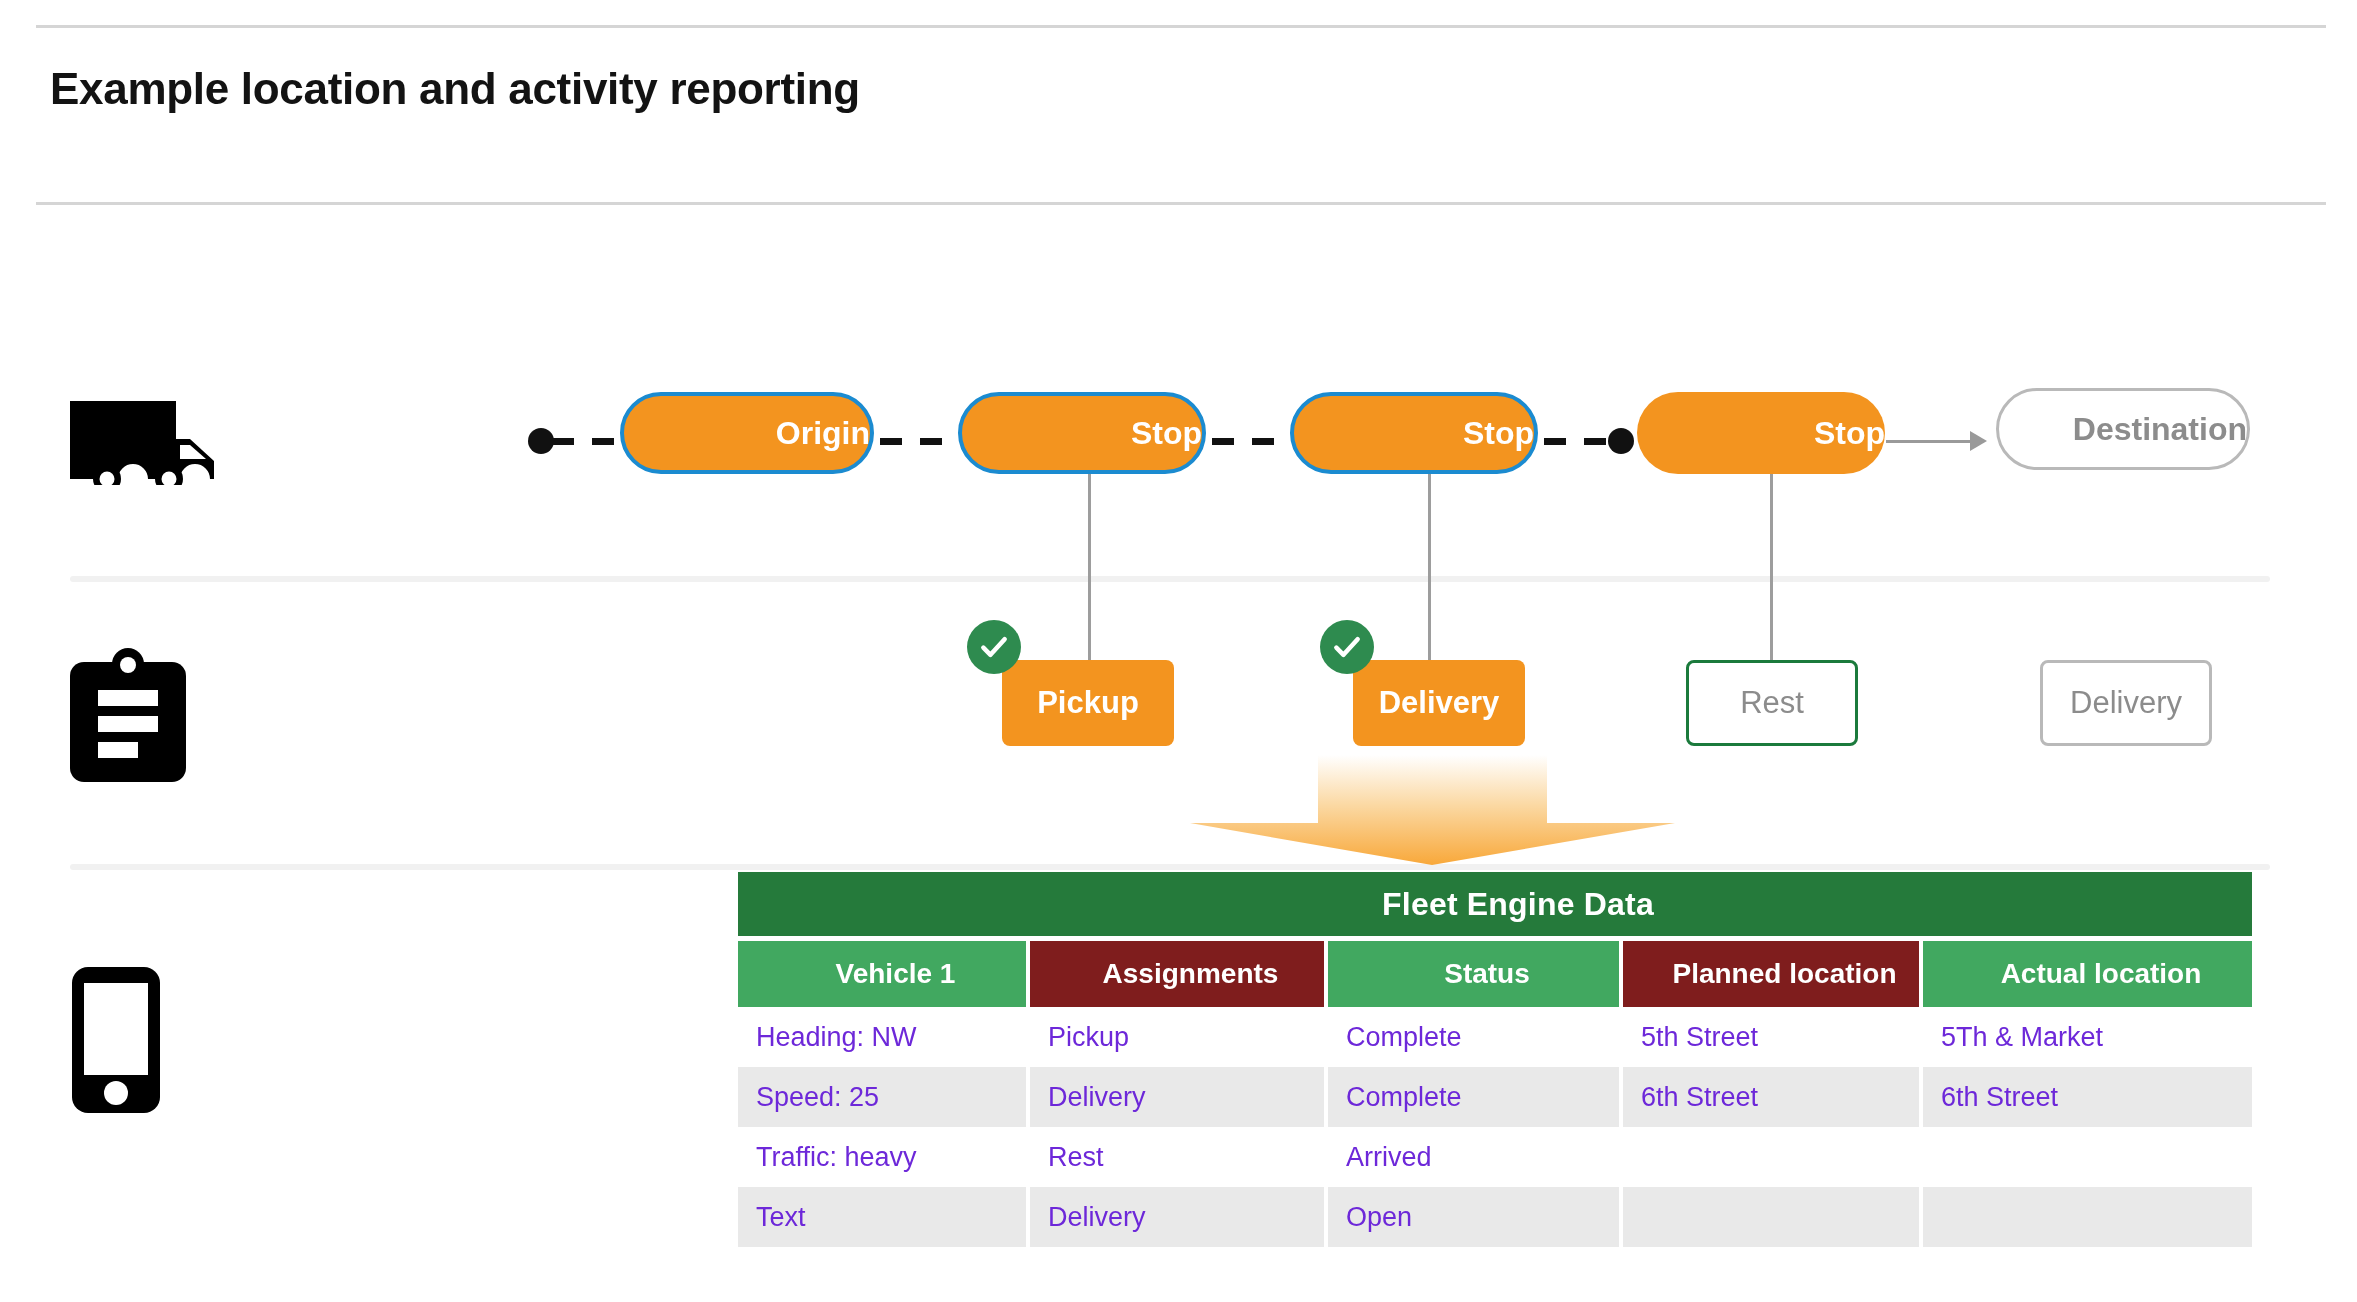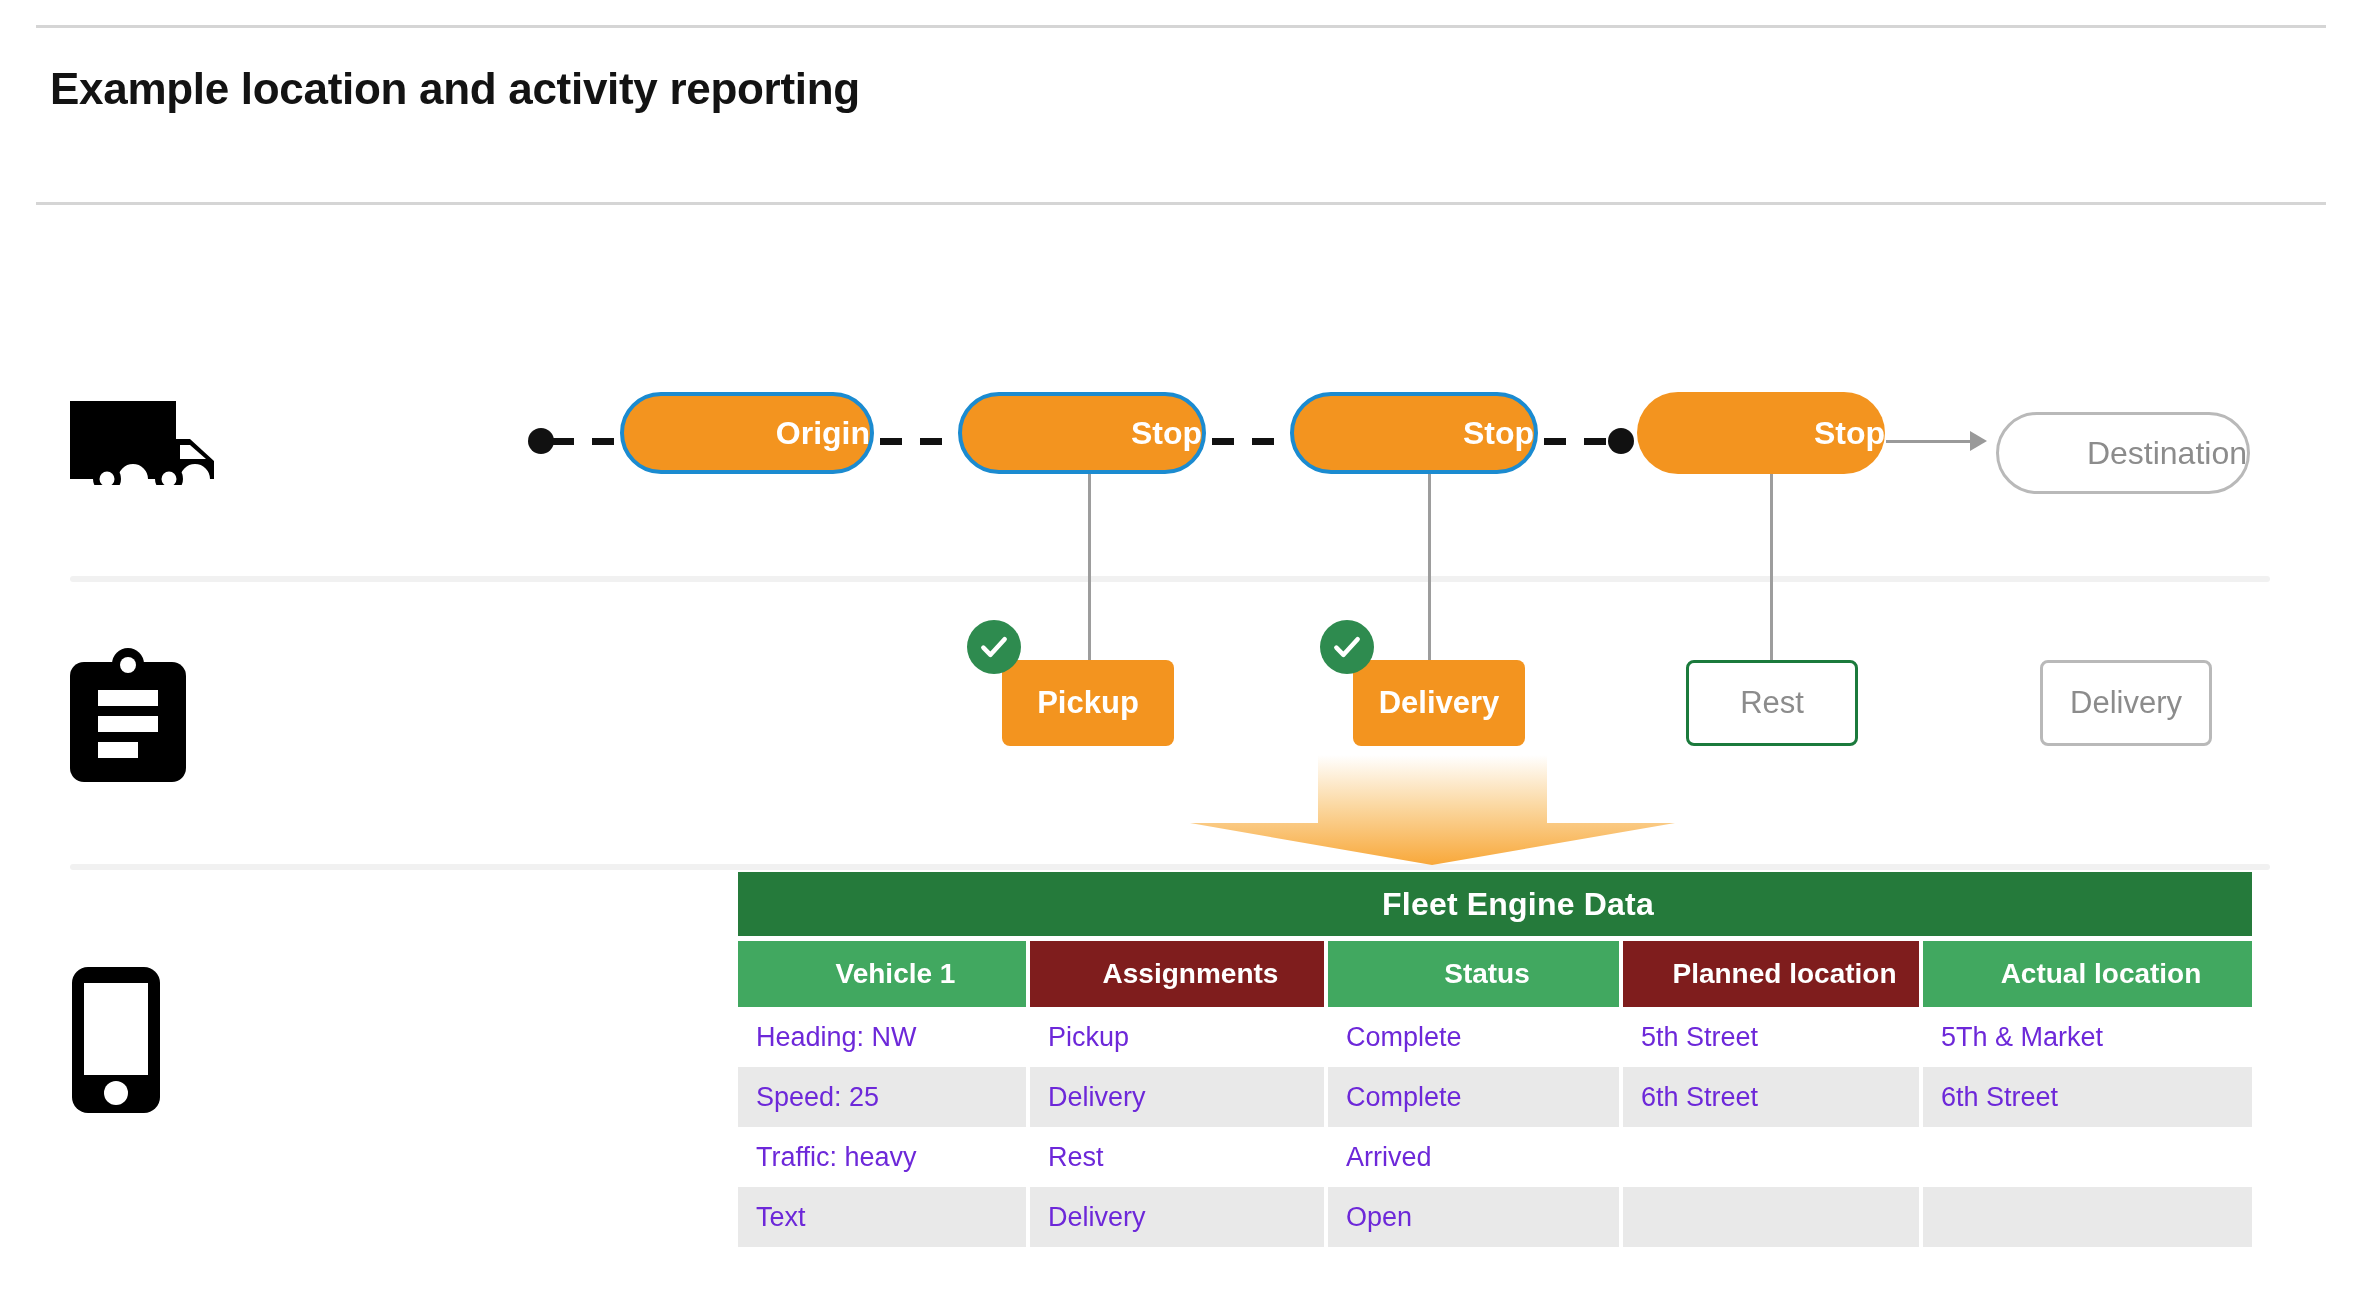--- a/index.html
+++ b/index.html
@@ -288,21 +288,21 @@
     <div class="dash" style="left:1544px; top:438px; width:66px;"></div>
     <div class="route-dot" style="left:1608px; top:428px;"></div>
 
     <div class="pill" style="left:1637px; top:392px; width:248px;">
       <span>Stop</span>
     </div>
 
     <div class="arrow-line" style="left:1886px; top:440px; width:86px;"></div>
     <div class="arrow-head" style="left:1970px; top:431px;"></div>
 
-    <div class="pill ghost" style="left:1996px; top:412px; width:254px;">
+    <div class="pill ghost" style="left:1996px; top:388px; width:254px;font-weight:bold;">
       <span>Destination</span>
     </div>
 
     <div class="drop-line" style="left:1088px; top:474px; height:188px;"></div>
     <div class="drop-line" style="left:1428px; top:474px; height:188px;"></div>
     <div class="drop-line" style="left:1770px; top:474px; height:188px;"></div>
   </div>
 
   <div class="check-badge" style="left:967px; top:620px;">
     <svg viewBox="0 0 24 24" width="34" height="34">

